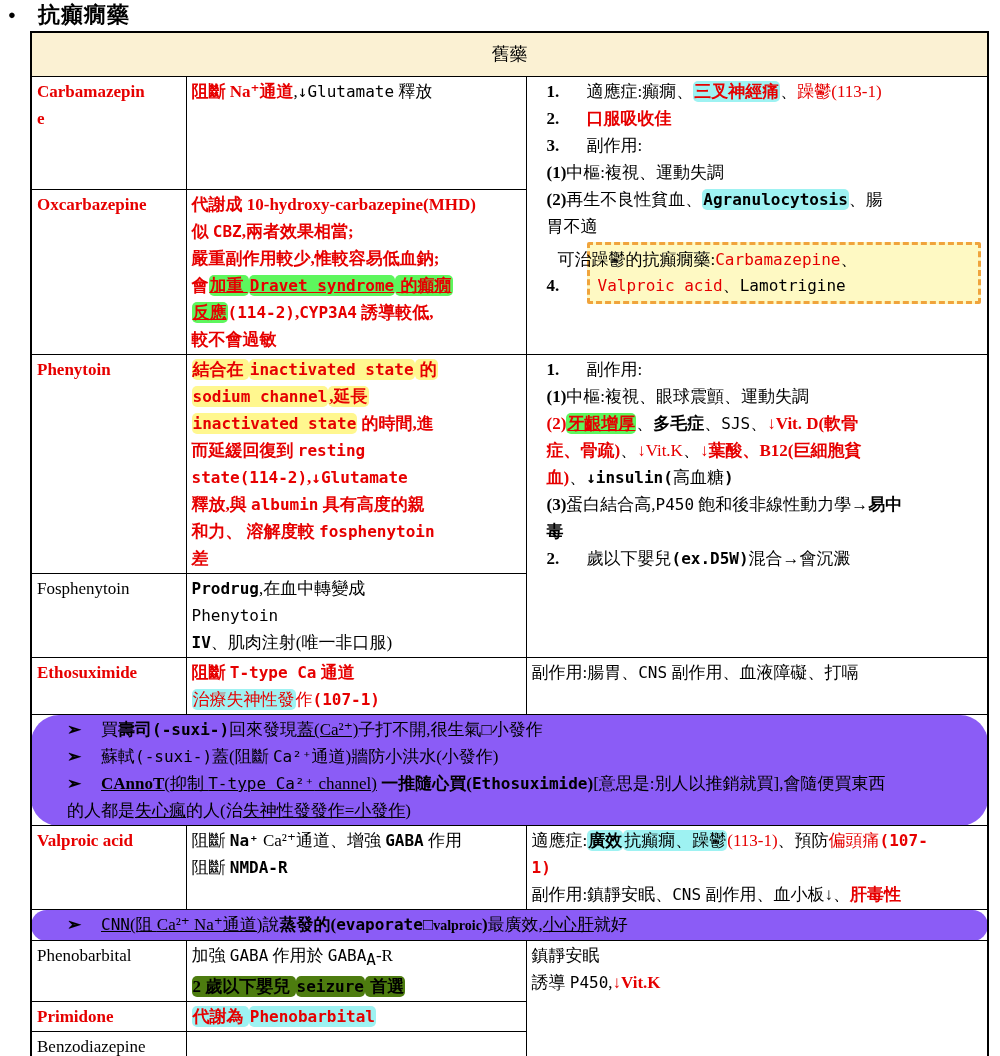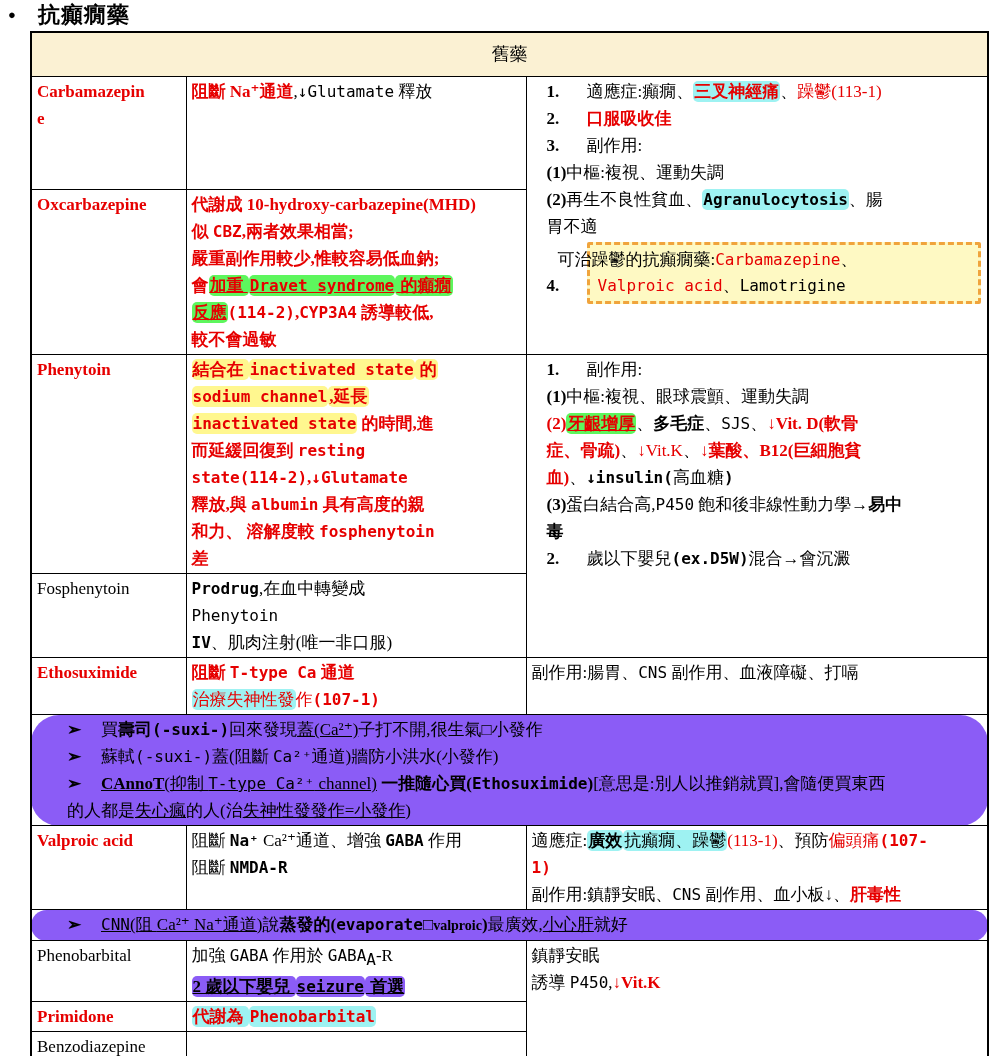--- a/index.html
+++ b/index.html
@@ -18,21 +18,21 @@
   .mk{display:inline-block;font-weight:bold;text-indent:0;}
   .b{font-weight:bold;}
   .red{color:#e60000;}
   .u{text-decoration:underline;}
   .sm{font-size:14px;}
   .mono{font-family:"DejaVu Sans Mono",monospace;font-size:16px;}
   sub{font-size:65%;}
   .hl-cyan{background:#9ef2f2;border-radius:5px;padding:1px 1px;margin-top:38px;}
   .hl-green{background:#5df65d;border-radius:5px;padding:1px 1px;text-decoration:underline;}
   .hl-yellow{background:#fff78f;border-radius:5px;padding:1px 1px;}
-  .hl-pink{background:#8b5cf6;border-radius:5px;padding:1px 1px;text-decoration:underline;}
+  .hl-pink{background:#4d7c0f;border-radius:5px;padding:1px 1px;}
   .mnbox{display:inline-block;border:3px dashed #f0a43c;border-radius:2px;
          padding:2px 8px;width:394px;box-sizing:border-box;margin-top:2px;
          background:#fef9c3;line-height:26px;}
 </style>
 </head>
 <body>
 
 <div class="titlebar">
   <span class="bullet">●</span>
   <span class="doc-title">抗癲癇藥</span>

